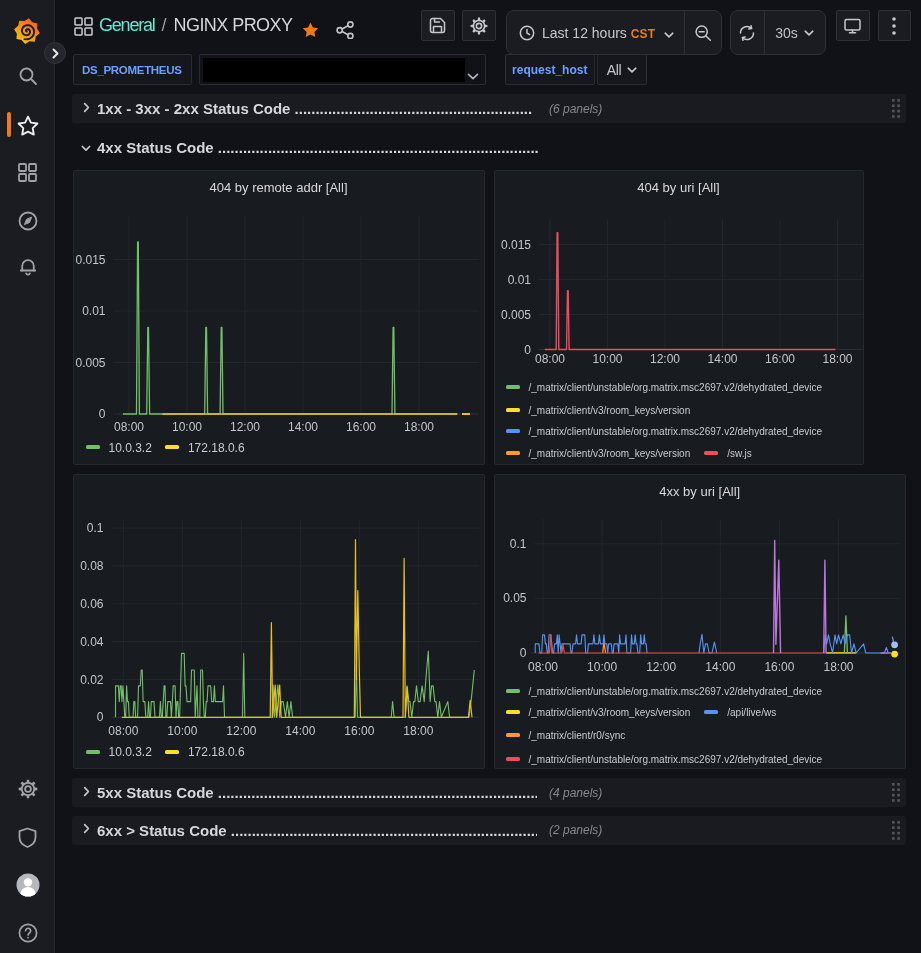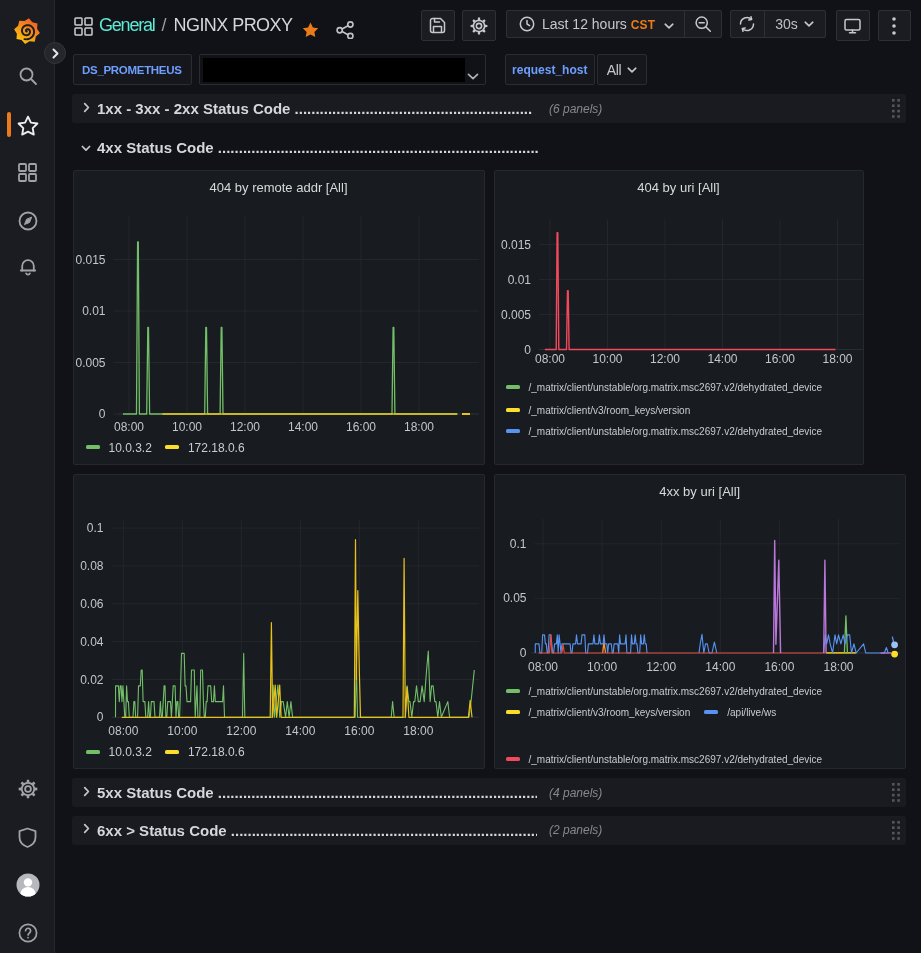--- a/index.html
+++ b/index.html
@@ -1,21 +1,21 @@
 <!DOCTYPE html>
 <html><head><meta charset="utf-8"><style>
 *{margin:0;padding:0;box-sizing:border-box}
 html,body{width:921px;height:953px;background:#111217;font-family:"Liberation Sans",sans-serif;overflow:hidden;position:relative}
 .abs{position:absolute}
 
 #sidebar{position:absolute;left:0;top:0;width:55px;height:953px;background:#1b1c21;border-right:1px solid #26282e}
 .sic{position:absolute;left:0;width:55px;display:flex;justify-content:center;color:#9fa3a8}
 
 .btn{position:absolute;top:10px;height:31px;background:#1a1c21;border:1px solid #2e3036;border-radius:2px;display:flex;align-items:center;justify-content:center;color:#c7c8cc}
-.grp{position:absolute;top:10px;height:28px;background:#1a1c21;border:1px solid #2e3036;border-radius:2px;display:flex;align-items:center;color:#c7c8cc}
+.grp{position:absolute;top:10px;height:45px;background:#1a1c21;border:1px solid #2e3036;border-radius:8px;display:flex;align-items:center;color:#c7c8cc}
 .vr{width:1px;height:100%;background:#2e3036}
 
 .vlabel{position:absolute;top:54px;height:31px;background:#16171c;border:1px solid #2a2c32;border-radius:2px;display:flex;align-items:center;color:#6e9fff;font-weight:700;font-size:11.5px;letter-spacing:-0.3px;padding:0 8px}
 
 .rowhead{position:absolute;left:72px;width:834px;height:29px;background:#191b20;border-radius:2px;display:flex;align-items:center}
 .rowtitle{font-weight:700;font-size:15px;letter-spacing:0;color:#d5d7da;white-space:nowrap;overflow:hidden}
 .npanels{position:absolute;left:477px;font-size:12px;font-style:italic;color:#85888e;white-space:nowrap}
 .chev{color:#c7c8cc;font-size:12px;margin:0 6px 0 9px;width:10px;text-align:center}
 .handle{position:absolute;right:5px;top:5px;width:9px;height:20px}
 
@@ -308,20 +308,21 @@
       <text x="227.5" y="192.0" text-anchor="middle" font-size="12" fill="#c3c6cc">14:00</text>
       <text x="285.0" y="192.0" text-anchor="middle" font-size="12" fill="#c3c6cc">16:00</text>
       <text x="342.5" y="192.0" text-anchor="middle" font-size="12" fill="#c3c6cc">18:00</text>
       <line x1="44.1" y1="178.5" x2="405.0" y2="178.5" stroke="#2a2d33" stroke-width="1"></line>
       <path d="M49.8 178.5L61.2 178.5L62.1 61.6L62.8 61.6L63.8 178.5L71.5 178.5L72.5 119.7L73.2 119.7L74.1 178.5L340.5 178.5" fill="none" stroke="#f2495c" stroke-width="1.4" stroke-linejoin="round" stroke-linecap="butt"></path>
       <circle cx="394.5" cy="176.4" r="3.2" fill="#fade2a"></circle>
     </svg>
 <div class="leg legu" style="left:11px;top:209px;width:399px"><span class="sw" style="background:#73bf69"></span><span>/_matrix/client/unstable/org.matrix.msc2697.v2/dehydrated_device</span></div>
 <div class="leg legu" style="left:11px;top:232px;width:399px"><span class="sw" style="background:#fade2a"></span><span>/_matrix/client/v3/room_keys/version</span></div>
 <div class="leg legu" style="left:11px;top:253.5px;width:399px"><span class="sw" style="background:#5794f2"></span><span>/_matrix/client/unstable/org.matrix.msc2697.v2/dehydrated_device</span></div>
+<div class="leg legu" style="left:11px;top:275.5px;width:399px"><span class="sw" style="background:#ff9830"></span><span>/_matrix/client/v3/room_keys/version</span><span style="display:inline-block;width:14px"></span><span class="sw" style="background:#f2495c"></span><span>/sw.js</span></div>
 </div>
 <div class="panel" style="left:72.5px;top:474px;width:412px;height:294.5px">
 <svg style="position:absolute;left:0;top:0" width="412" height="294" viewBox="0 0 412 294">
       <line x1="37.5" y1="53.1" x2="405.0" y2="53.1" stroke="#24262c" stroke-width="1"></line>
       <line x1="37.5" y1="90.9" x2="405.0" y2="90.9" stroke="#24262c" stroke-width="1"></line>
       <line x1="37.5" y1="128.8" x2="405.0" y2="128.8" stroke="#24262c" stroke-width="1"></line>
       <line x1="37.5" y1="166.6" x2="405.0" y2="166.6" stroke="#24262c" stroke-width="1"></line>
       <line x1="37.5" y1="204.5" x2="405.0" y2="204.5" stroke="#24262c" stroke-width="1"></line>
       <line x1="37.5" y1="242.3" x2="405.0" y2="242.3" stroke="#24262c" stroke-width="1"></line>
       <line x1="49.3" y1="45.0" x2="49.3" y2="242.3" stroke="#24262c" stroke-width="1"></line>
@@ -379,13 +380,14 @@
       <path d="M43.6 178.0L54.5 178.0L55.7 159.4L56.9 178.0L66.9 178.0L68.1 169.3L69.3 178.0L330.8 178.0" fill="none" stroke="#e04a3f" stroke-width="1.2" stroke-linejoin="round" stroke-linecap="butt"></path>
       <path d="M278.5 178.0L279.7 65.5L280.9 169.3L283.8 85.2L285.6 178.0" fill="none" stroke="#b877d9" stroke-width="1.4" stroke-linejoin="round" stroke-linecap="butt"></path>
       <path d="M328.7 178.0L329.9 85.2L331.1 178.0" fill="none" stroke="#b877d9" stroke-width="1.4" stroke-linejoin="round" stroke-linecap="butt"></path>
       <path d="M385.5 178.0L396.1 178.0" fill="none" stroke="#b877d9" stroke-width="1.4" stroke-linejoin="round" stroke-linecap="butt"></path>
       <path d="M397.3 161.6L399.1 169.3" stroke="#5794f2" stroke-width="1.3" fill="none"></path>
       <circle cx="399.6" cy="169.8" r="3.4" fill="#9ec1f5"></circle>
       <circle cx="399.6" cy="179.1" r="3.4" fill="#fade2a"></circle>
     </svg>
 <div class="leg legu" style="left:11px;top:209px;width:399px"><span class="sw" style="background:#73bf69"></span><span>/_matrix/client/unstable/org.matrix.msc2697.v2/dehydrated_device</span></div>
 <div class="leg legu" style="left:11px;top:230px;width:399px"><span class="sw" style="background:#fade2a"></span><span>/_matrix/client/v3/room_keys/version</span><span style="display:inline-block;width:14px"></span><span class="sw" style="background:#5794f2"></span><span>/api/live/ws</span></div>
+<div class="leg legu" style="left:11px;top:252.5px;width:399px"><span class="sw" style="background:#ff9830"></span><span>/_matrix/client/r0/sync</span></div>
 <div class="leg legu" style="left:11px;top:277px;width:399px"><span class="sw" style="background:#f2495c"></span><span>/_matrix/client/unstable/org.matrix.msc2697.v2/dehydrated_device</span></div>
 </div>
 </body></html>

